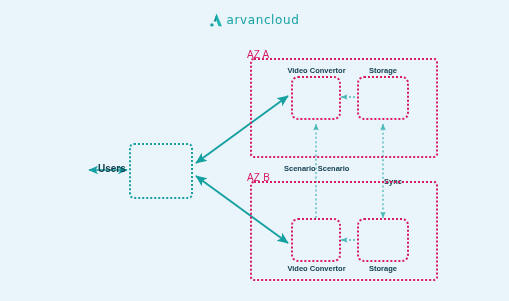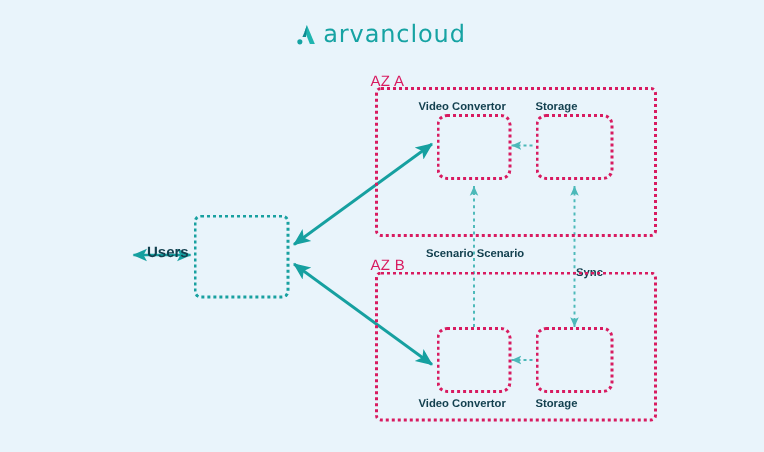--- a/index.html
+++ b/index.html
@@ -13,21 +13,21 @@
   #canvas{position:absolute;inset:0;width:509px;height:301px;}
   svg.layer{position:absolute;left:0;top:0;width:509px;height:301px;pointer-events:none;}
 
   
   .logo{
     position:absolute;left:0;top:13px;width:509px;
     display:flex;align-items:center;justify-content:center;gap:4px;
   }
   .logo-mark{width:13px;height:14px;display:block;}
   .logo-text{
-    font-size:16px;letter-spacing:.6px;color:#16a3a3;
+    font-size:12px;letter-spacing:.6px;color:#16a3a3;
     font-family:"DejaVu Sans", sans-serif;
   }
 
   
   .zone{
     position:absolute;
     border:2px dotted #d81b60;
     border-radius:4px;
     box-sizing:border-box;
   }
@@ -39,21 +39,21 @@
   }
   .node{
     position:absolute;
     border:2px dotted #d81b60;
     border-radius:7px;
     box-sizing:border-box;
   }
   .node-label{
     position:absolute;
     font-size:7.5px;font-weight:bold;color:#13404f;
-    white-space:nowrap;text-align:left;
+    white-space:nowrap;text-align:center;
   }
   .cdn-box{
     position:absolute;
     border:2px dotted #18a0a0;
     border-radius:5px;
     box-sizing:border-box;
   }
   .cdn-label{
     position:absolute;
     font-size:10px;font-weight:bold;color:#13404f;

